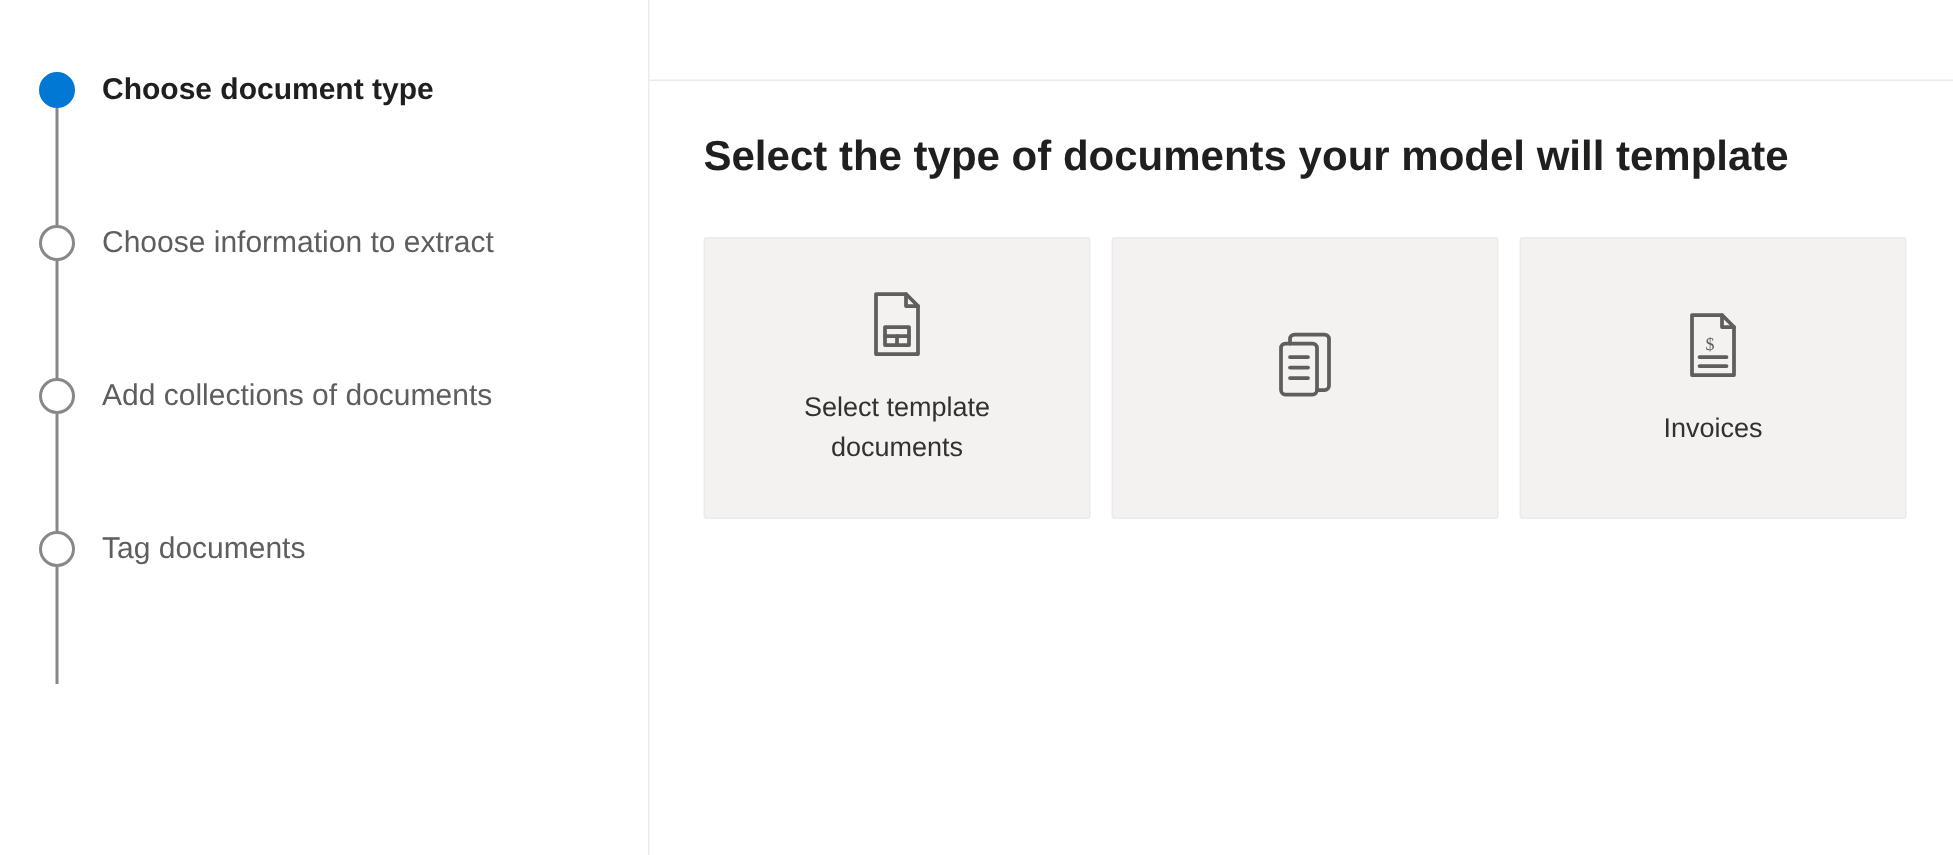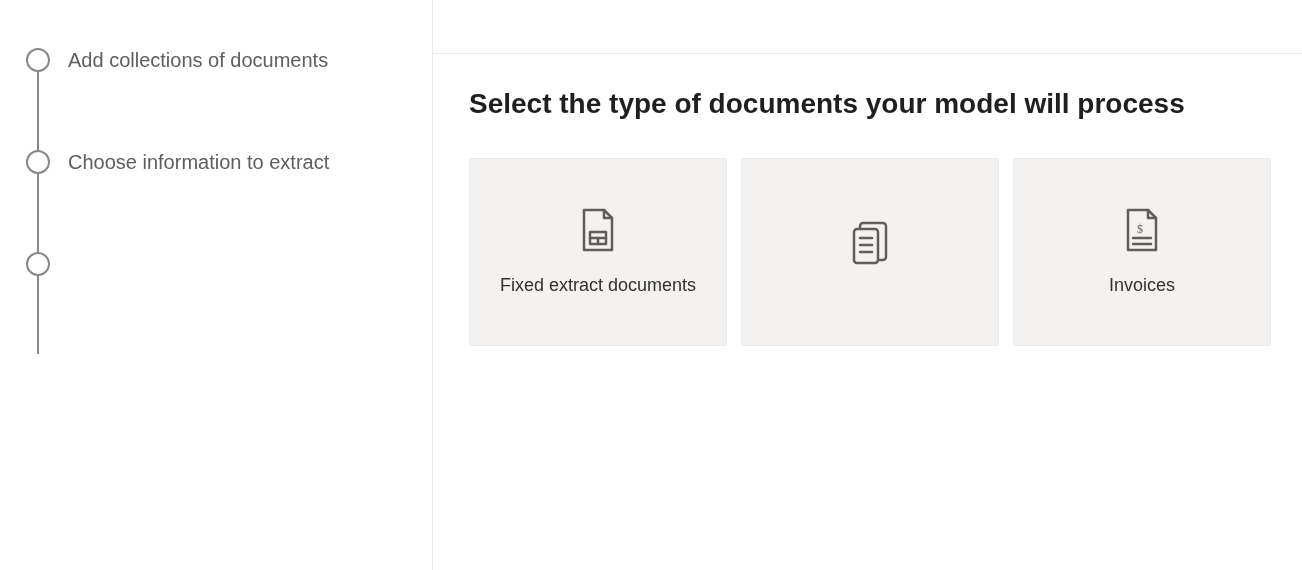--- a/index.html
+++ b/index.html
@@ -115,54 +115,60 @@
       color: #323130;
       text-align: center;
       line-height: 1.5;
     }
   </style>
 </head>
 <body>
 
 <nav class="sidebar">
   <ul class="steps">
-    <li class="step">
+    <li class="step active">
       <span class="step-marker"></span>
-      <span class="step-label">Add collections of documents</span>
+      <span class="step-label">Choose document type</span>
       <span class="step-connector"></span>
     </li>
     <li class="step">
       <span class="step-marker"></span>
       <span class="step-label">Choose information to extract</span>
       <span class="step-connector"></span>
     </li>
     <li class="step">
       <span class="step-marker"></span>
+      <span class="step-label">Add collections of documents</span>
+      <span class="step-connector"></span>
+    </li>
+    <li class="step">
+      <span class="step-marker"></span>
+      <span class="step-label">Tag documents</span>
       <span class="step-connector"></span>
     </li>
   </ul>
 </nav>
 
 <main class="main">
   <div class="main-header-border"></div>
   <div class="main-content">
-    <h1 class="page-title">Select the type of documents your model will process</h1>
+    <h1 class="page-title">Select the type of documents your model will template</h1>
     <div class="cards">
 
       <div class="card">
         <div class="card-icon">
           <svg viewBox="0 0 44 48" width="44" height="48" stroke-width="2.5" stroke-linejoin="round" stroke-linecap="round">
             <path d="M8 4 H28 L36 12 V44 H8 Z"></path>
             <path d="M28 4 V12 H36"></path>
             <rect x="14" y="26" width="16" height="12"></rect>
             <line x1="14" y1="32" x2="30" y2="32"></line>
             <line x1="22" y1="32" x2="22" y2="38"></line>
           </svg>
         </div>
-        <div class="card-label">Fixed extract documents</div>
+        <div class="card-label">Select template documents</div>
       </div>
 
       <div class="card">
         <div class="card-icon">
           <svg viewBox="0 0 44 48" width="44" height="48" stroke-width="2.5" stroke-linejoin="round" stroke-linecap="round">
             <rect x="6" y="10" width="24" height="34" rx="3"></rect>
             <path d="M12 10 V7 a3 3 0 0 1 3 -3 H35 a3 3 0 0 1 3 3 V38 a3 3 0 0 1 -3 3 H30"></path>
             <line x1="12" y1="19" x2="24" y2="19"></line>
             <line x1="12" y1="26" x2="24" y2="26"></line>
             <line x1="12" y1="33" x2="24" y2="33"></line>

